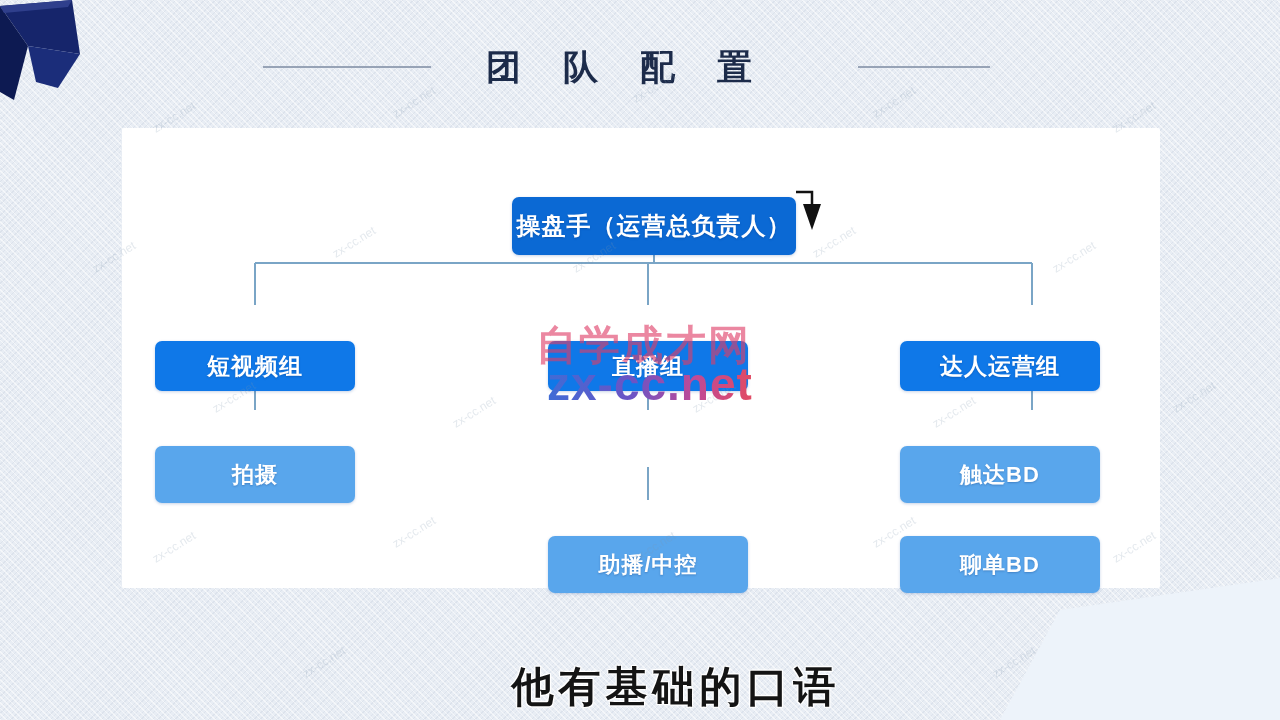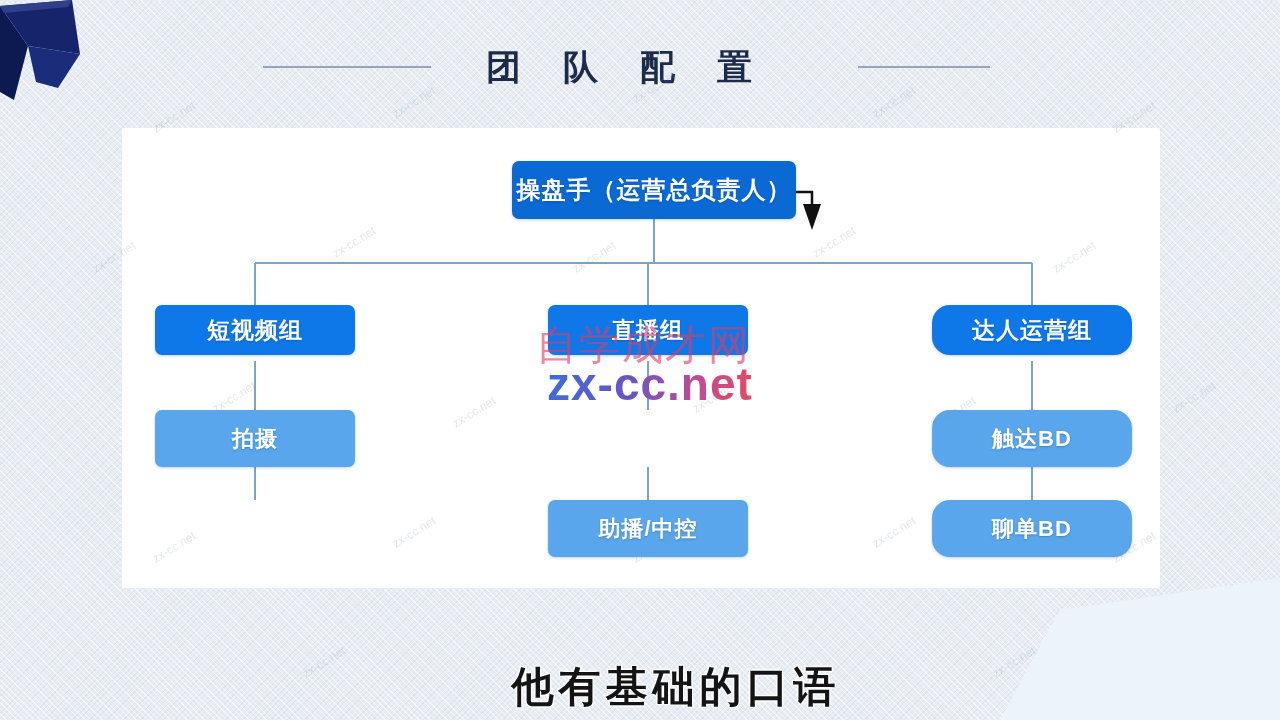--- a/index.html
+++ b/index.html
@@ -35,31 +35,32 @@
     position:absolute;left:122px;top:128px;width:1038px;height:460px;
     background:#ffffff;border-radius:2px;z-index:1;
   }
   
   .connector-layer{position:absolute;inset:0;z-index:3;pointer-events:none;}
   .node{
     position:absolute;display:flex;align-items:center;justify-content:center;
     color:#ffffff;font-weight:bold;border-radius:7px;z-index:4;
     letter-spacing:1px;text-shadow:0 1px 2px rgba(0,40,100,0.28);
     box-shadow:0 1px 3px rgba(30,80,160,0.25);
+    margin-top:36px;
   }
   .node.root{left:512px;top:161px;width:284px;height:58px;background:#0b69d4;font-size:24px;}
   .node.group{top:305px;width:200px;height:50px;background:#0f78e8;font-size:23px;}
   .node.member{width:200px;height:57px;background:#59a6ec;font-size:22px;}
-  .col-0{left:155px;} .col-1{left:548px;} .col-2{left:932px;border-radius:18px;}
+  .col-0{left:155px;} .col-1{left:548px;} .col-2{left:900px;}
   .row-2{top:410px;} .row-3{top:500px;}
   .flow-arrow{position:absolute;left:794px;top:186px;z-index:5;}
   
   .wm-site{
     position:absolute;left:536px;top:318px;z-index:7;
-    font-size:41px;font-weight:400;letter-spacing:2px;
+    font-size:41px;font-weight:700;letter-spacing:2px;
     color:rgba(222,62,104,0.62);
     font-family:"DejaVu Serif","Liberation Serif",serif;
   }
   .wm-domain{
     position:absolute;left:547px;top:357px;z-index:7;
     font-size:46px;font-weight:600;letter-spacing:1px;
     background:linear-gradient(90deg,#3f6cd6 0%,#6d53c4 42%,#c04a96 72%,#e24b63 100%);
     -webkit-background-clip:text;background-clip:text;color:transparent;
   }
   .tile-layer{position:absolute;inset:0;z-index:6;pointer-events:none;}

